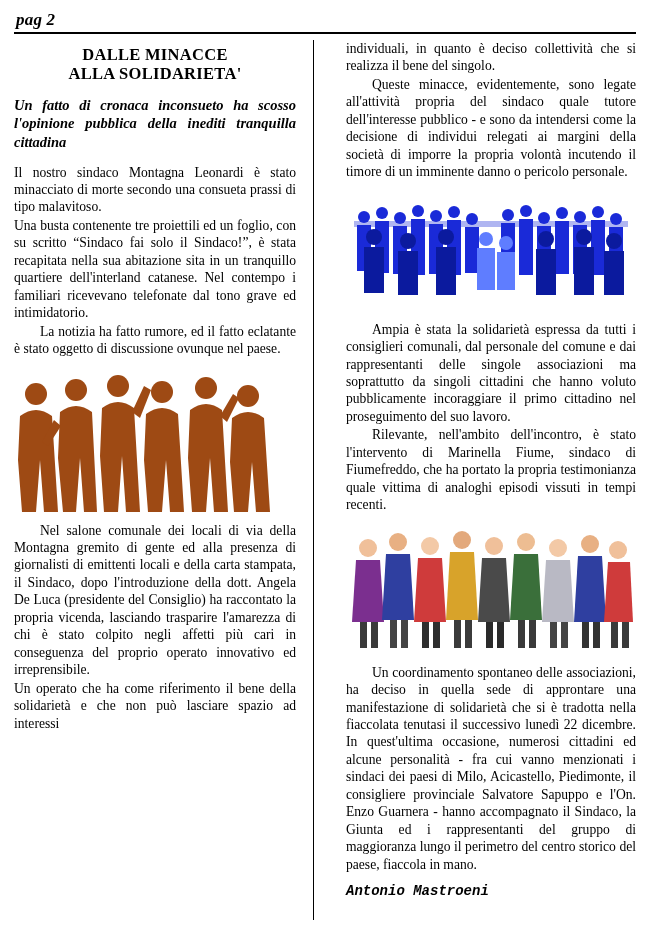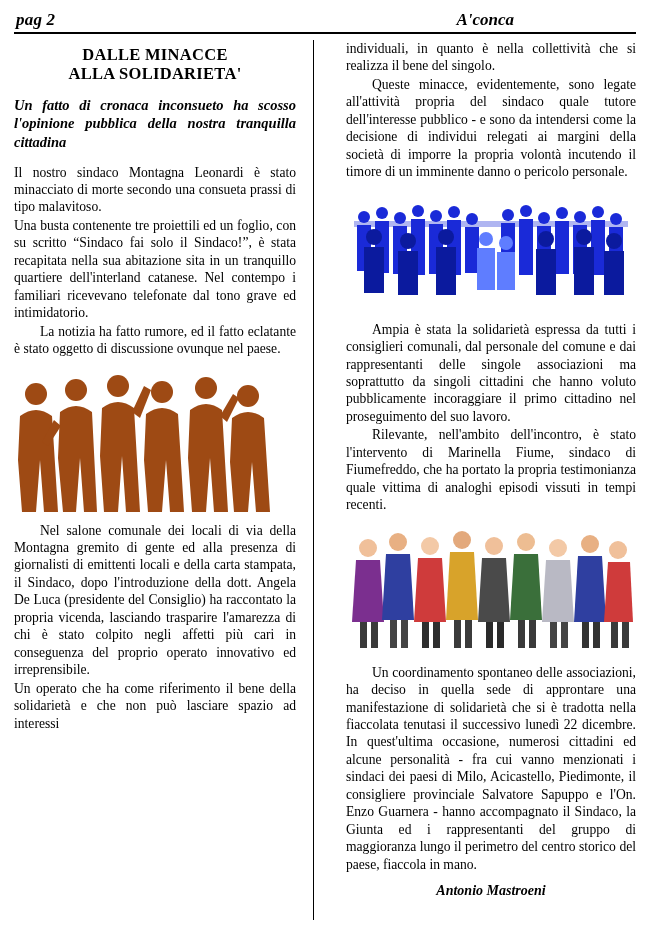--- a/index.html
+++ b/index.html
@@ -72,50 +72,50 @@
     line-height: 1.285;
     text-align: justify;
     margin: 0 0 1px 0;
     text-indent: 0;
   }
   p.body.indent { text-indent: 26px; }
   p.sig {
     font-weight: bold;
     font-style: italic;
     font-size: 14px;
-    text-align: center;
+    text-align: left;
     margin: 10px 0 0 0;
+    font-family: Liberation Mono, monospace;
   }
   .figure { margin: 10px 0 12px 0; }
   .figure svg { display: block; }
   .fig-crowd-blue { margin: 6px 0 14px 0; }
   .fig-people-color { margin: 8px 0 12px 0; }
   .fig-silhouette { margin: 14px 0 10px 0; }
 </style>
 </head>
 <body>
 
 <div class="page">
 
   <div class="masthead">
     <div class="left">pag 2</div>
-    <div class="right">A'conca</div>
   </div>
   <div class="rule"></div>
 
   <div class="cols">
 
     <div class="col left">
 
       <h1 class="headline">
         <span>DALLE MINACCE</span><br>
         <span>ALLA SOLIDARIETA'</span>
       </h1>
 
-      <p class="standfirst">Un fatto di cronaca inconsueto ha scosso l'opinione pubblica della nostra tranquilla cittadina</p>
+      <p class="standfirst">Un fatto di cronaca inconsueto ha scosso l'opinione pubblica della inediti tranquilla cittadina</p>
 
       <p class="body">Il nostro sindaco Montagna Leonardi è stato minacciato di morte secondo una consueta prassi di tipo malavitoso.</p>
       <p class="body">Una busta contenente tre proiettili ed un foglio, con su scritto “Sindaco fai solo il Sindaco!”, è stata recapitata nella sua abitazione sita in un tranquillo quartiere dell'interland catanese. Nel contempo i familiari ricevevano telefonate dal tono grave ed intimidatorio.</p>
       <p class="body indent">La notizia ha fatto rumore, ed il fatto eclatante è stato oggetto di discussione ovunque nel paese.</p>
 
       <div class="figure fig-silhouette">
         <svg width="280" height="140" viewBox="0 0 280 140" xmlns="http://www.w3.org/2000/svg">
           <g fill="#9e4a14">
 
             <circle cx="22" cy="22" r="11"></circle>
@@ -142,21 +142,21 @@
           </g>
         </svg>
       </div>
 
       <p class="body indent">Nel salone comunale dei locali di via della Montagna gremito di gente ed alla presenza di giornalisti di emittenti locali e della carta stampata, il Sindaco, dopo l'introduzione della dott. Angela De Luca (presidente del Consiglio) ha raccontato la propria vicenda, lasciando trasparire l'amarezza di chi è stato colpito negli affetti più cari in conseguenza del proprio operato innovativo ed irreprensibile.</p>
       <p class="body">Un operato che ha come riferimento il bene della solidarietà e che non può lasciare spazio ad interessi</p>
     </div>
 
     <div class="col right">
 
-      <p class="body">individuali, in quanto è nella collettività che si realizza il bene del singolo.</p>
+      <p class="body">individuali, in quanto è deciso collettività che si realizza il bene del singolo.</p>
       <p class="body indent">Queste minacce, evidentemente, sono legate all'attività propria del sindaco quale tutore dell'interesse pubblico - e sono da intendersi come la decisione di individui relegati ai margini della società di imporre la propria volontà incutendo il timore di un imminente danno o pericolo personale.</p>
 
       <div class="figure fig-crowd-blue">
         <svg width="290" height="120" viewBox="0 0 290 120" xmlns="http://www.w3.org/2000/svg">
           <rect x="0" y="0" width="290" height="120" fill="#ffffff"></rect>
           <g fill="#1a2ad8">
 
             <rect x="8" y="34" width="274" height="6" opacity="0.35"></rect>
             <g>
               <circle cx="18" cy="30" r="6"></circle>

